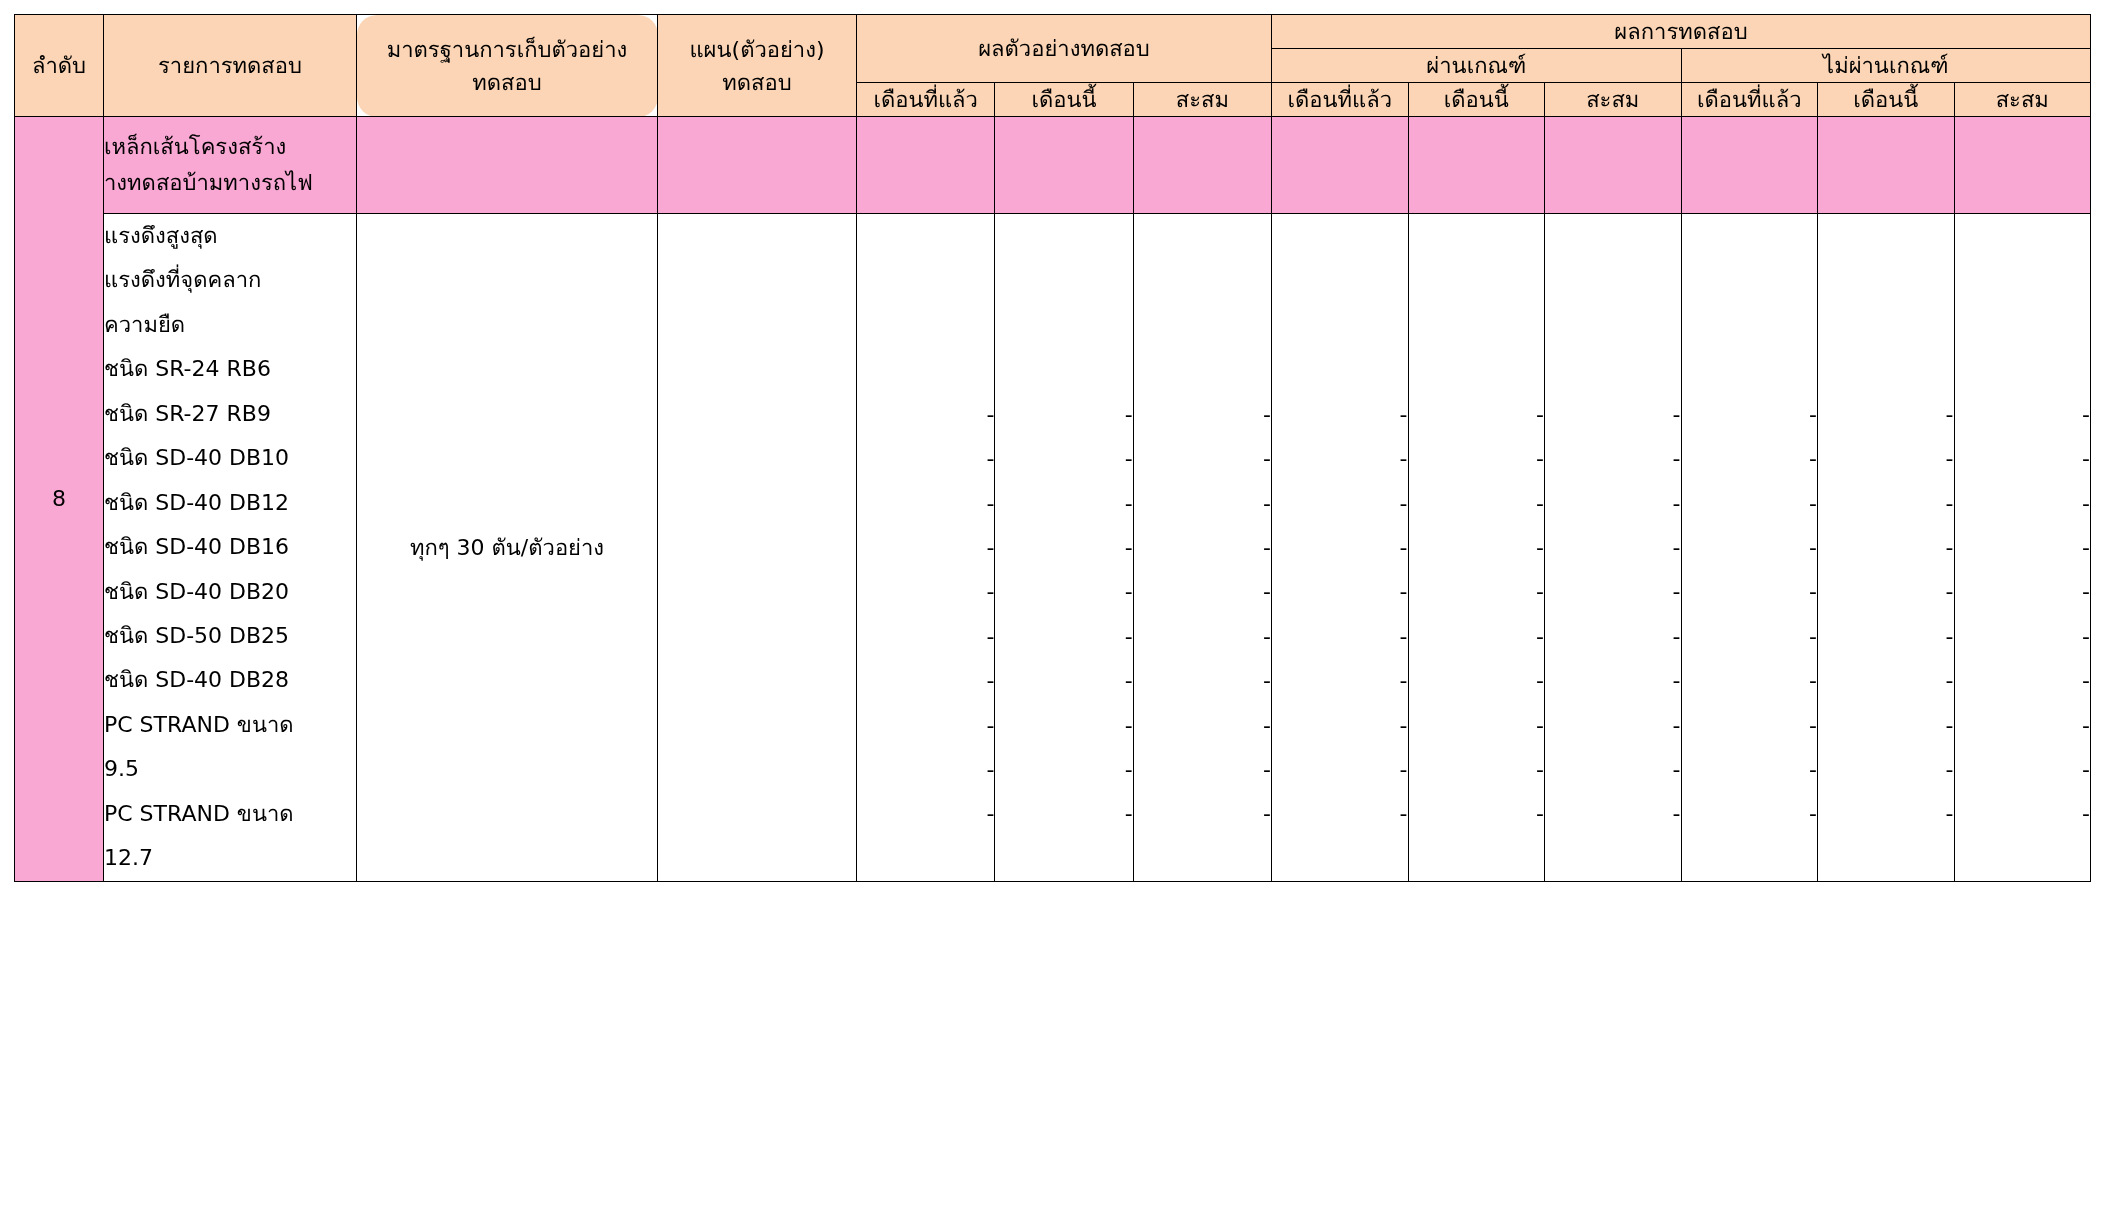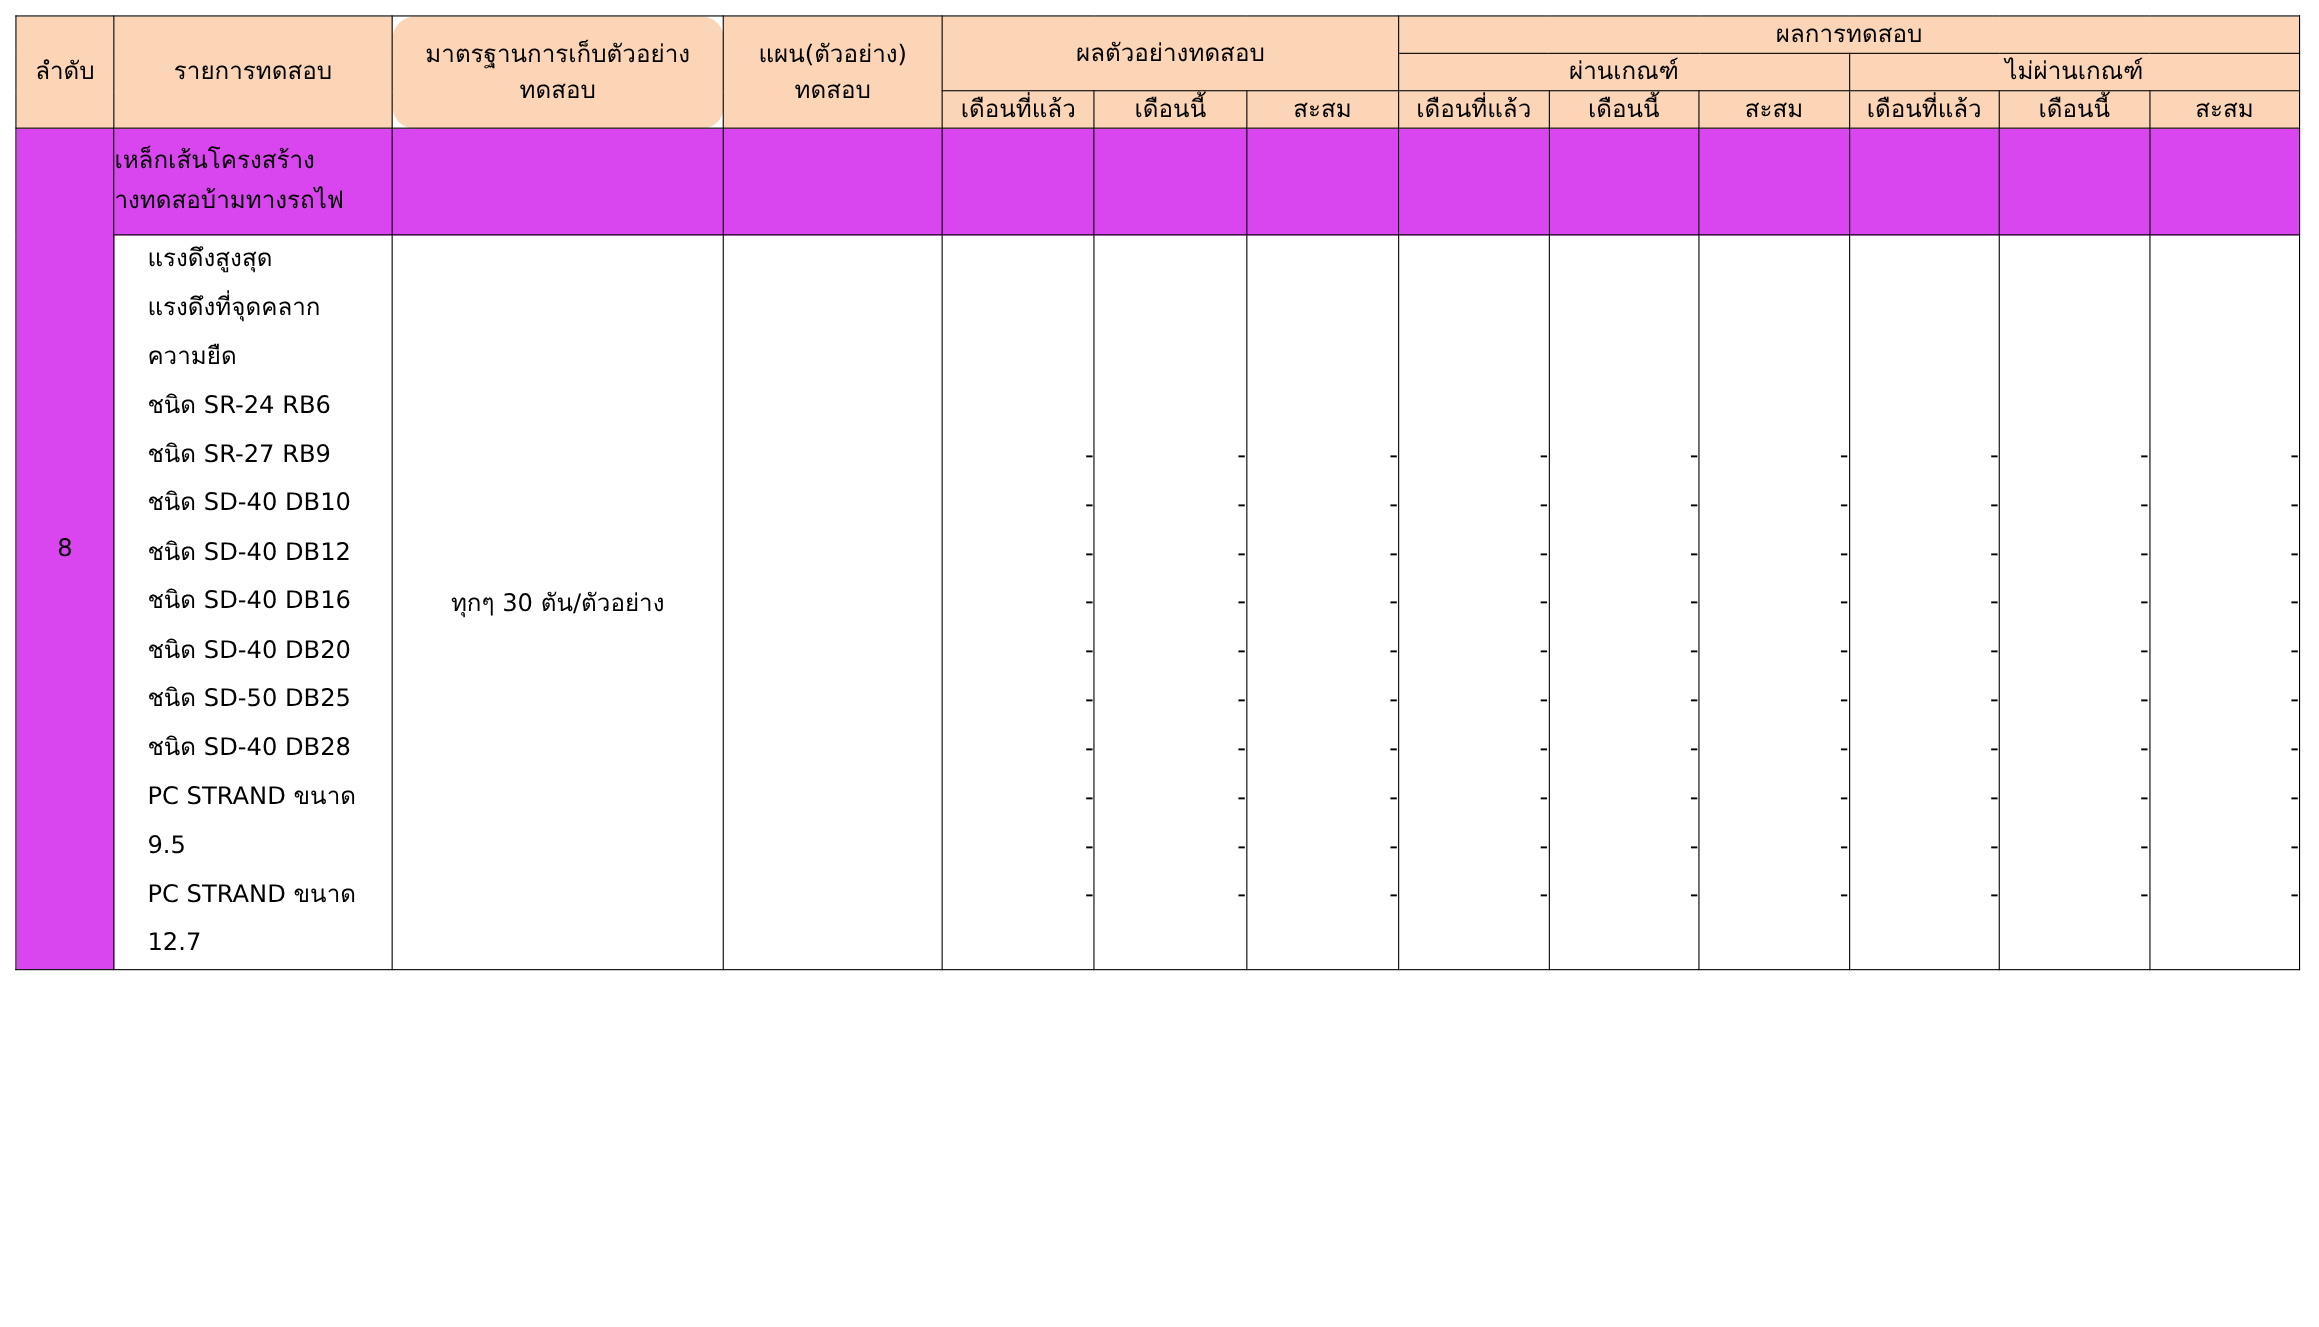--- a/index.html
+++ b/index.html
@@ -42,36 +42,35 @@
     padding: 6px 4px;
   }
   th.h-seq        { width: 88px; }
   th.h-item       { width: 252px; }
   th.h-std        { width: 300px; border-radius: 20px; }
   th.h-plan       { width: 198px; }
   th.h-sample     { width: 414px; }
   th.h-result     { width: 818px; }
   th.sub          { font-size: 21px; padding: 8px 2px; }
   .row-group td {
-    background: #d946ef;
+    background: #f9a8d4;
     height: 96px;
   }
   td.seq {
     text-align: center;
     vertical-align: middle;
     font-size: 22px;
   }
   td.itemlist {
     vertical-align: top;
     padding: 14px 10px 14px 14px;
     line-height: 2.02;
   }
   td.itemlist .line {
     white-space: nowrap;
-    padding-left: 30px;
   }
   td.group-label {
     vertical-align: top;
     padding: 12px 10px 10px 18px;
     line-height: 1.65;
     text-align: left;
   }
   td.std {
     text-align: center;
     vertical-align: middle;

